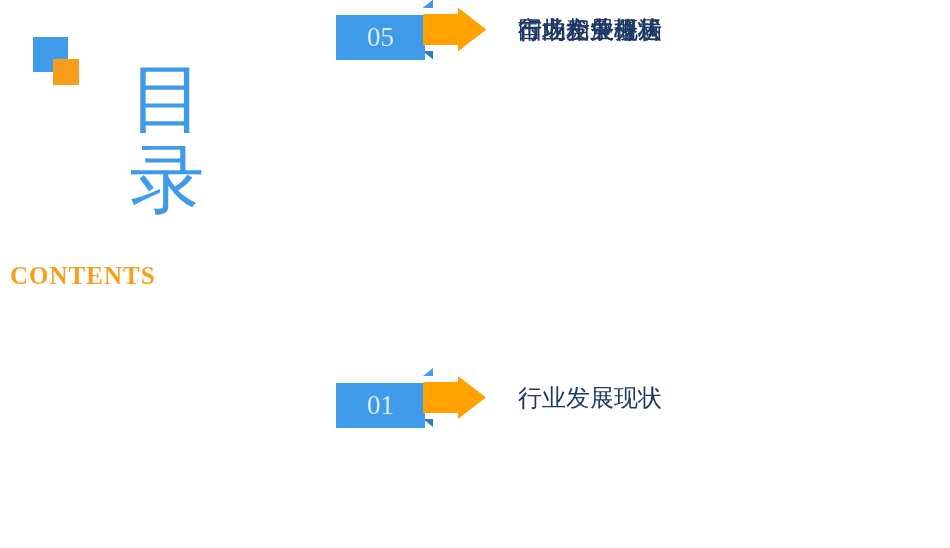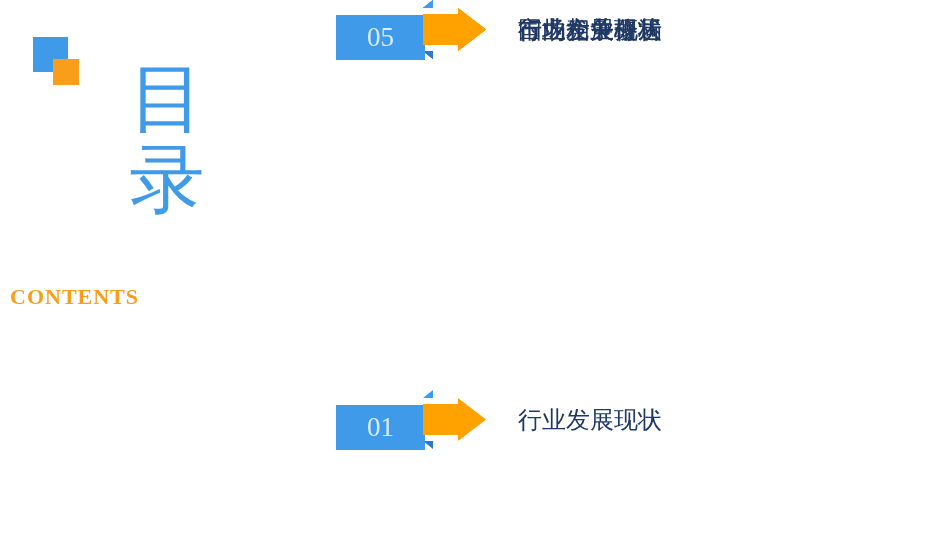--- a/index.html
+++ b/index.html
@@ -38,34 +38,33 @@
     text-align:center;
     font-family:"Liberation Sans", sans-serif;
   }
 
   
   .subtitle{
     position:absolute;left:10px;top:262px;
     color:var(--accent-orange);
     font-family:"Liberation Serif", serif;
     font-weight:bold;
-    font-size:22px;
+    font-size:25px;
     letter-spacing:1px;
-    margin-top:22px;
   }
 
   
   .toc-row{
     position:absolute;left:336px;width:420px;height:61px;
   }
   .toc-row:nth-of-type(1){top:86px;}
   .toc-row:nth-of-type(2){top:161px;}
   .toc-row:nth-of-type(3){top:235px;}
   .toc-row:nth-of-type(4){top:306px;}
-  .toc-row:nth-of-type(5){top:390px;}
+  .toc-row:nth-of-type(5){top:368px;}
 
   .num-box{
     position:absolute;left:0;top:7px;width:89px;height:45px;
     background:var(--blue);
     display:flex;align-items:center;justify-content:center;margin-top:8px;
   }
   .num{
     color:var(--num-color);
     font-family:"Liberation Serif", serif;
     font-size:27px;

